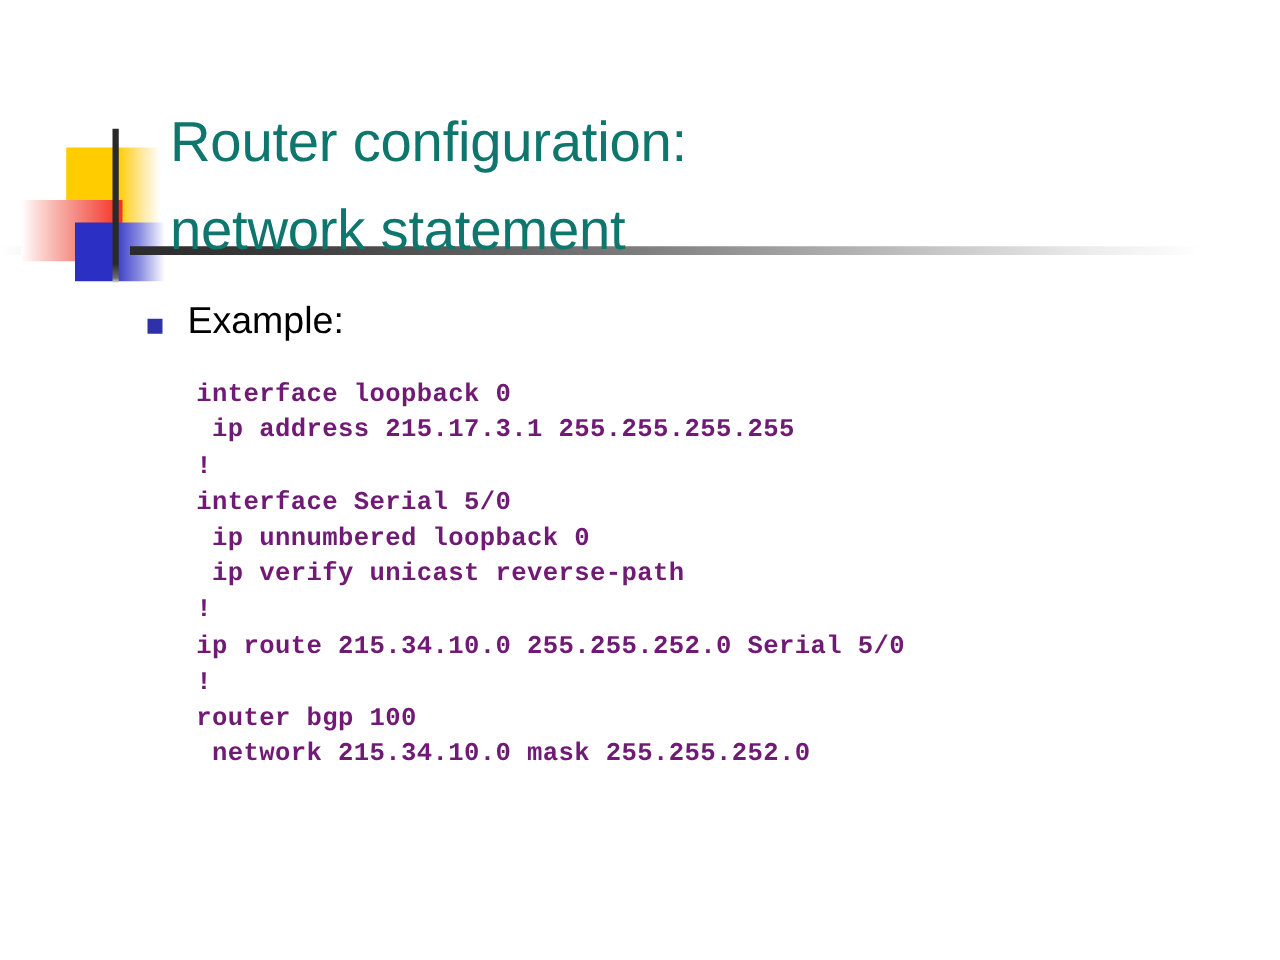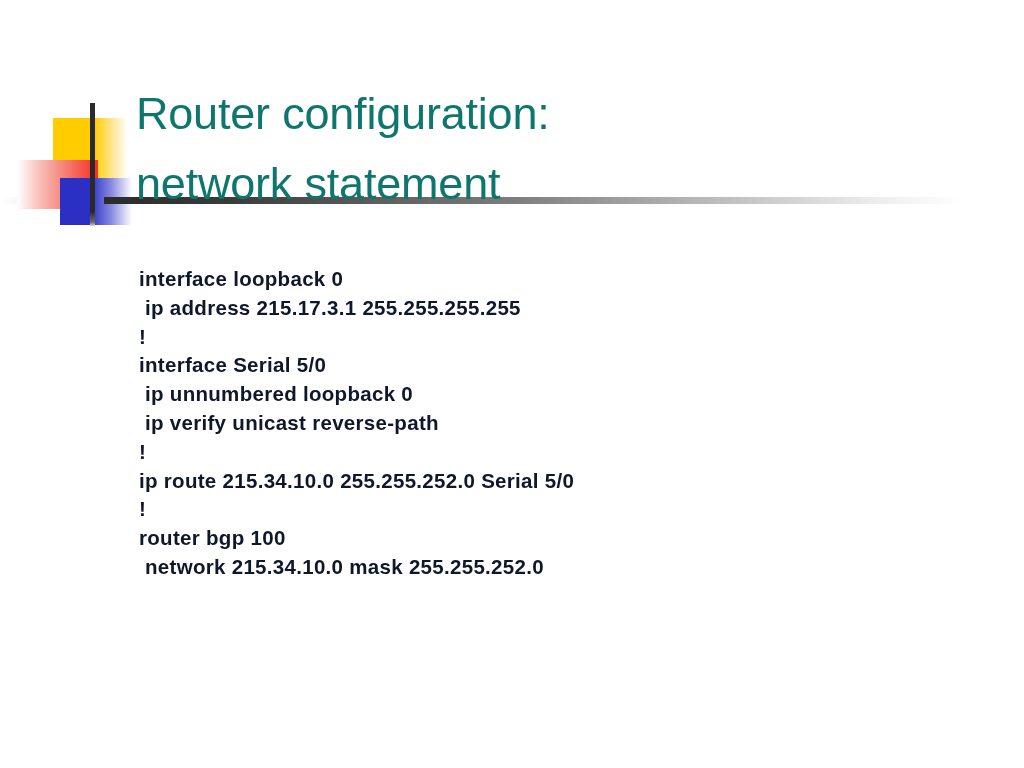--- a/index.html
+++ b/index.html
@@ -108,26 +108,26 @@
   }
   .bullet-text {
     font-size: 30px;
     color: #000000;
     line-height: 1.25;
     font-weight: 400;
   }
 
   #code-block {
     margin-top: 27px;
-    margin-left: 21px;
-    font-family: Liberation Sans, sans-serif;
+    margin-left: 39px;
+    font-family: Liberation Mono, monospace;
     font-size: 20.5px;
     font-weight: bold;
     line-height: 28.8px;
-    color: #0f172a;
+    color: #701a75;
     white-space: pre;
     letter-spacing: 0.3px;
   }
 </style>
 </head>
 <body>
 
 <div id="slide-decoration">
   <div class="deco-hline-stub"></div>
   <div class="deco-yellow"></div>
@@ -136,20 +136,24 @@
   <div class="deco-vline"></div>
 </div>
 
 <div class="deco-hline"></div>
 
 <h1 id="slide-title">Router configuration:
 network statement</h1>
 
 <div id="slide-body">
 
+  <div class="bullet-row">
+    <span class="bullet-marker"></span>
+    <span class="bullet-text">Example:</span>
+  </div>
 
   <pre id="code-block">interface loopback 0
  ip address 215.17.3.1 255.255.255.255
 !
 interface Serial 5/0
  ip unnumbered loopback 0
  ip verify unicast reverse-path
 !
 ip route 215.34.10.0 255.255.252.0 Serial 5/0
 !

